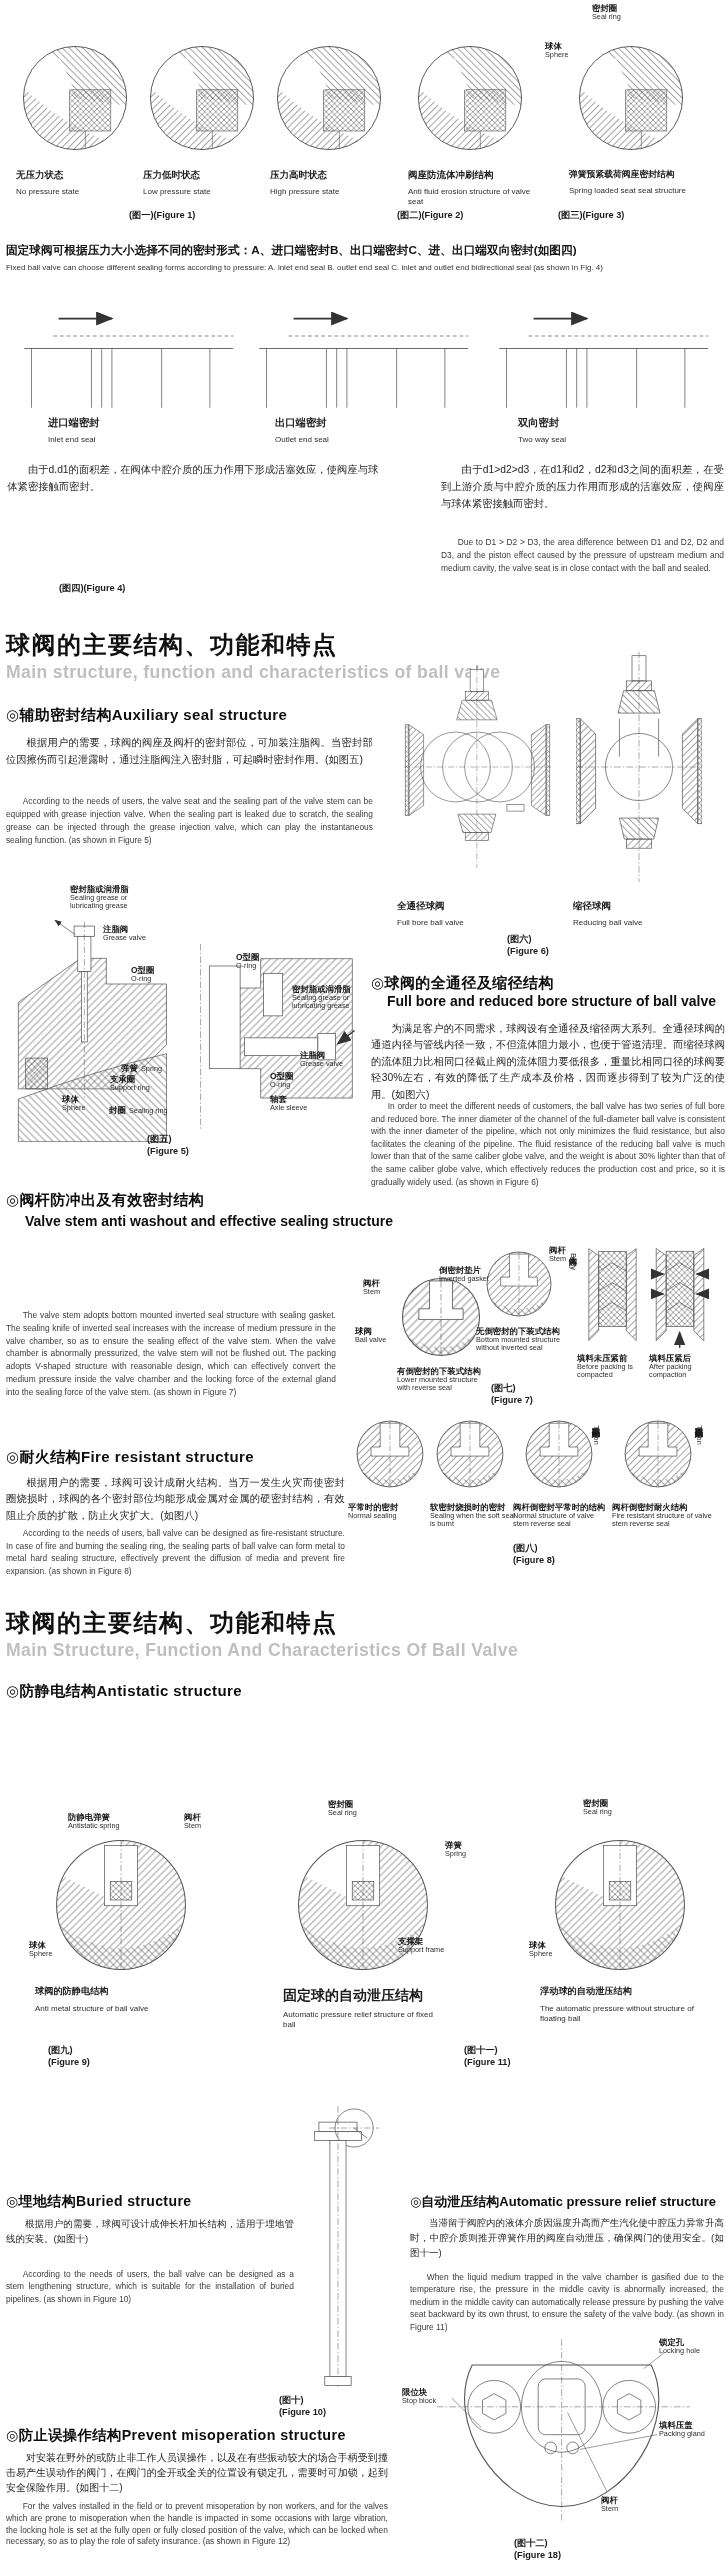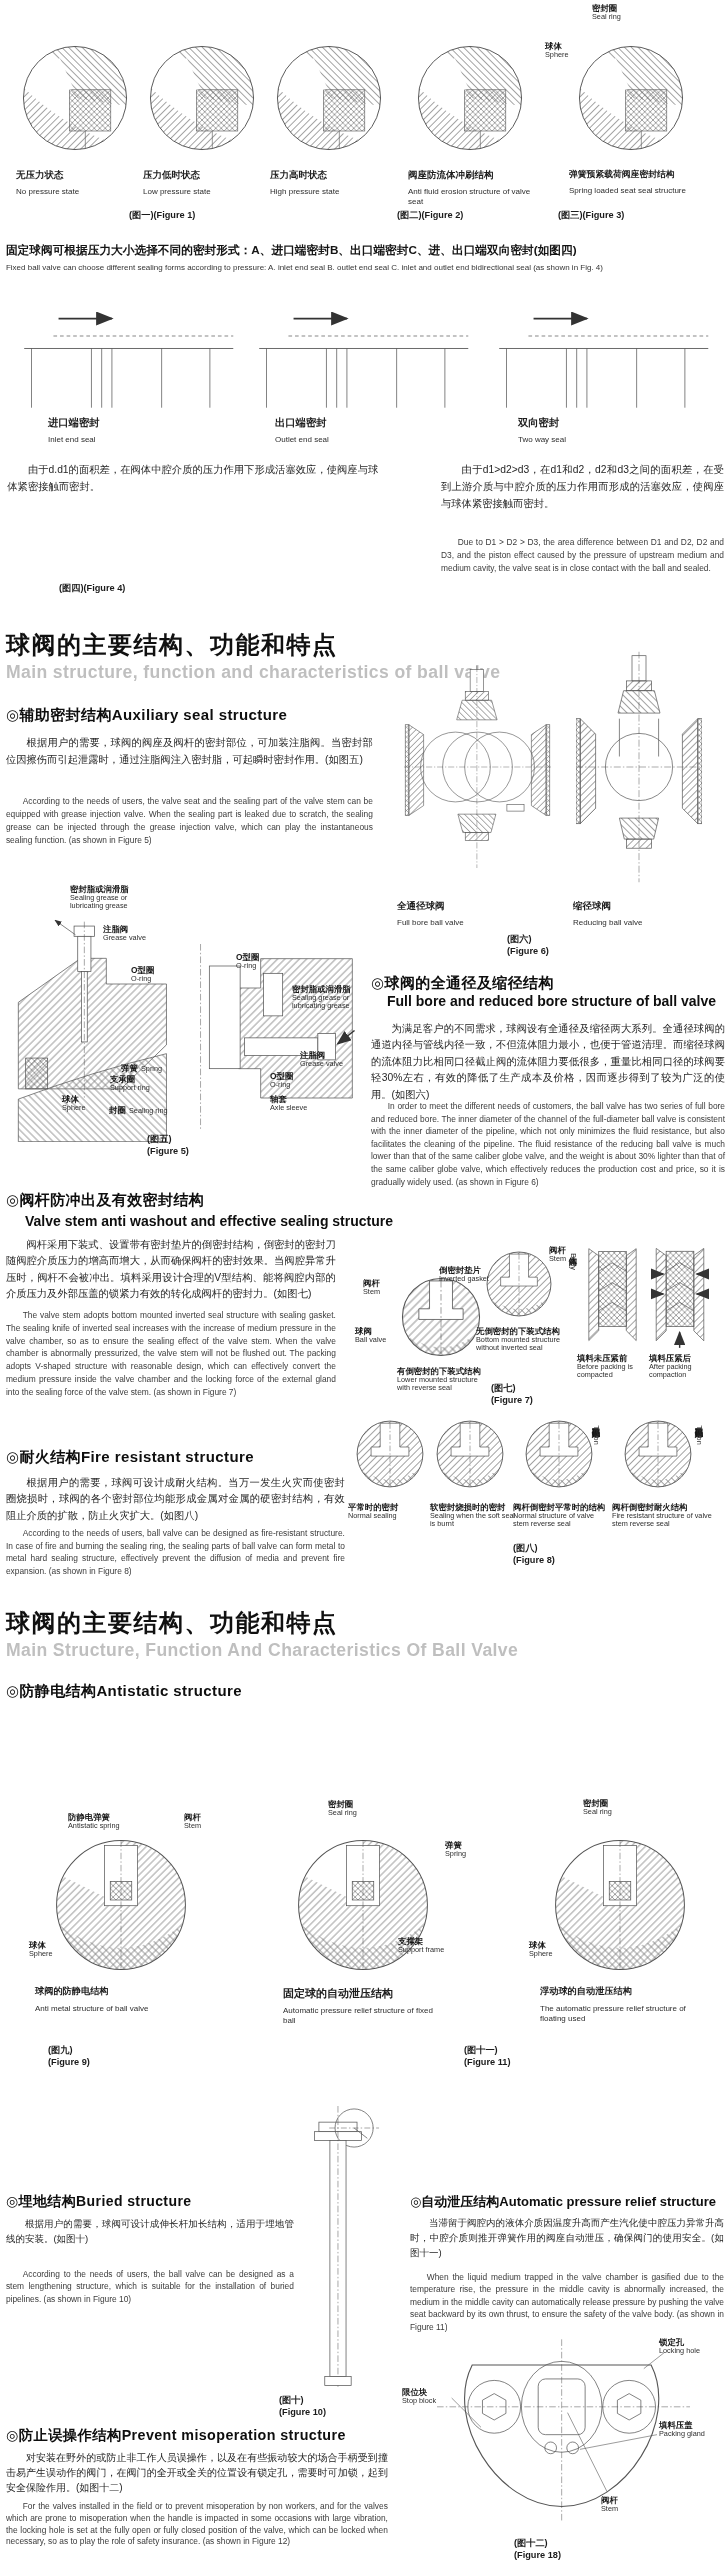--- a/index.html
+++ b/index.html
@@ -332,21 +332,20 @@
 
   <div class="abs" style="left:371px;top:974px;width:356px">
     <div class="sec-title">◎球阀的全通径及缩径结构</div>
     <div class="sec-sub" style="margin-left:16px">Full bore and reduced bore structure of ball valve</div>
   </div>
   <div class="abs body-cn" style="left:371px;top:1021px;width:354px;line-height:1.6">为满足客户的不同需求，球阀设有全通径及缩径两大系列。全通径球阀的通道内径与管线内径一致，不但流体阻力最小，也便于管道清理。而缩径球阀的流体阻力比相同口径截止阀的流体阻力要低很多，重量比相同口径的球阀要轻30%左右，有效的降低了生产成本及价格，因而逐步得到了较为广泛的使用。(如图六)</div>
   <div class="abs body-en" style="left:371px;top:1100px;width:354px;line-height:1.5">In order to meet the different needs of customers, the ball valve has two series of full bore and reduced bore. The inner diameter of the channel of the full-diameter ball valve is consistent with the inner diameter of the pipeline, which not only minimizes the fluid resistance, but also facilitates the cleaning of the pipeline. The fluid resistance of the reducing ball valve is much lower than that of the same caliber globe valve, and the weight is about 30% lighter than that of the same caliber globe valve, which effectively reduces the production cost and price, so it is gradually widely used. (as shown in Figure 6)</div>
 
   <div class="abs sec-title" style="left:5.9px;top:1191px">◎阀杆防冲出及有效密封结构</div>
   <div class="abs sec-sub" style="left:25px;top:1213px">Valve stem anti washout and effective sealing structure</div>
-  <div class="abs body-cn" style="left:5.9px;top:1237px;width:330px;line-height:1.6">阀杆采用下装式、设置带有密封垫片的倒密封结构，倒密封的密封刀随阀腔介质压力的增高而增大，从而确保阀杆的密封效果。当阀腔异常升压时，阀杆不会被冲出。填料采用设计合理的V型结构、能将阀腔内部的介质压力及外部压盖的锁紧力有效的转化成阀杆的密封力。(如图七)</div>
   <div class="abs body-en" style="left:5.9px;top:1309px;width:330px;line-height:1.52">The valve stem adopts bottom mounted inverted seal structure with sealing gasket. The sealing knife of inverted seal increases with the increase of medium pressure in the valve chamber, so as to ensure the sealing effect of the valve stem. When the valve chamber is abnormally pressurized, the valve stem will not be flushed out. The packing adopts V-shaped structure with reasonable design, which can effectively convert the medium pressure inside the valve chamber and the locking force of the external gland into the sealing force of the valve stem. (as shown in Figure 7)</div>
 
   <svg class="abs" style="left:400px;top:1276px" width="82" height="82" viewBox="0 0 112 112">
       <use href="#stemCircle"></use>
     </svg>
   <svg class="abs" style="left:485px;top:1250px" width="68" height="68" viewBox="0 0 92 92">
       <use href="#stemCircle"></use>
     </svg>
   <svg class="abs" style="left:586px;top:1247px" width="53" height="103" viewBox="0 0 75 145">
       <use href="#packSym"></use>
@@ -499,26 +498,26 @@
   <div class="abs center" style="left:529px;top:1940px;width:41px">
     <div class="lbl-cn">球体</div>
     <div class="lbl-en">Sphere</div>
   </div>
 
   <div class="abs center" style="left:35px;top:1986px;width:169px">
     <div class="cap-cn" style="font-size:9.2px">球阀的防静电结构</div>
     <div class="cap-en">Anti metal structure of ball valve</div>
   </div>
   <div class="abs center" style="left:283px;top:1986px;width:162px">
-    <div class="cap-cn" style="font-size:11px">固定球的自动泄压结构</div>
+    <div class="cap-cn" style="font-size:14px">固定球的自动泄压结构</div>
     <div class="cap-en">Automatic pressure relief structure of fixed ball</div>
   </div>
   <div class="abs center" style="left:540px;top:1986px;width:162px">
     <div class="cap-cn" style="font-size:9.2px">浮动球的自动泄压结构</div>
-    <div class="cap-en">The automatic pressure relief structure of floating used</div>
+    <div class="cap-en">The automatic pressure without structure of floating ball</div>
   </div>
   <div class="abs center fig-no" style="left:48px;top:2044px;width:88px">
     <div>(图九)</div>
     <div>(Figure 9)</div>
   </div>
   <div class="abs center fig-no" style="left:464px;top:2044px;width:88px">
     <div>(图十一)</div>
     <div>(Figure 11)</div>
   </div>
 

